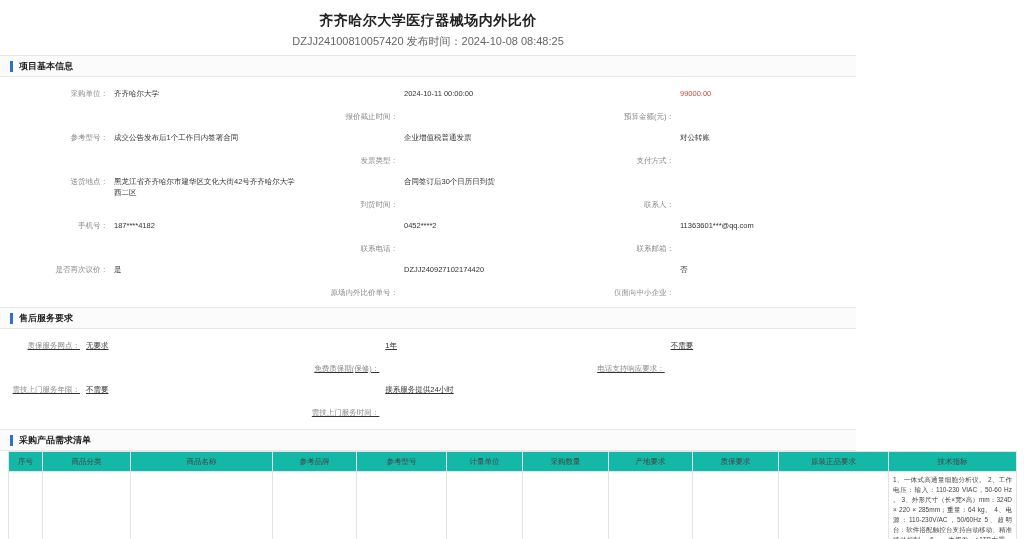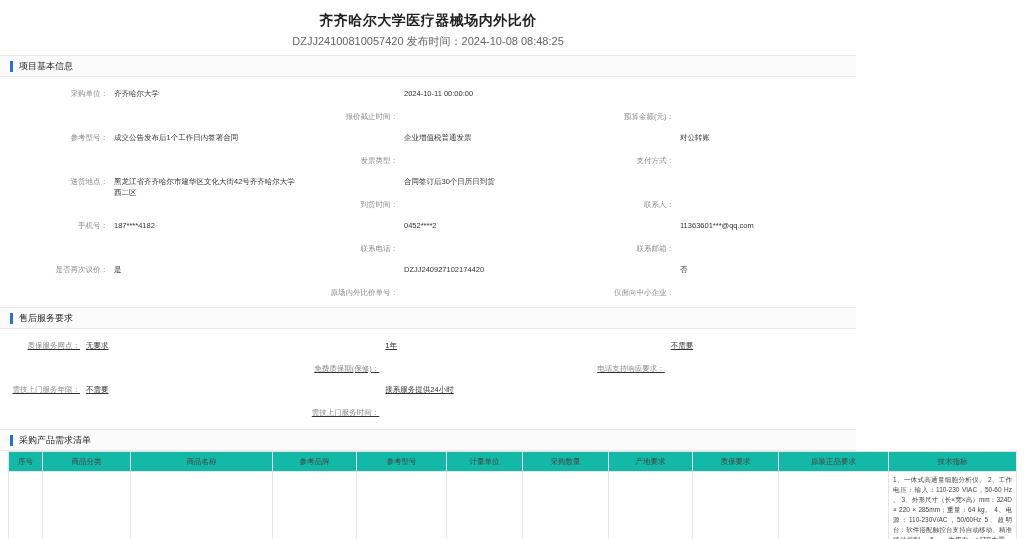--- a/index.html
+++ b/index.html
@@ -46,21 +46,21 @@
     padding-left: 10px;
   }
   .section-bar {
     width: 3px;
     height: 11px;
     background: #2f6fd0;
     margin-right: 6px;
   }
   .section-title {
     font-size: 9px;
-    font-weight: normal;
+    font-weight: bold;
     color: #222;
   }
   
   .info-grid {
     display: grid;
     grid-template-columns: repeat(3, 1fr);
     padding: 6px 0 4px 0;
   }
   .info-cell {
     display: flex;
@@ -147,20 +147,21 @@
     <div class="info-cell">
       <span class="info-label">采购单位：</span>
       <span class="info-value">齐齐哈尔大学</span>
     </div>
     <div class="info-cell">
       <span class="info-label wide">报价截止时间：</span>
       <span class="info-value">2024-10-11 00:00:00</span>
     </div>
     <div class="info-cell">
       <span class="info-label wide">预算金额(元)：</span>
+      <span class="info-value red">99000.00</span>
     </div>
 
     <div class="info-cell">
       <span class="info-label">参考型号：</span>
       <span class="info-value">成交公告发布后1个工作日内签署合同</span>
     </div>
     <div class="info-cell">
       <span class="info-label wide">发票类型：</span>
       <span class="info-value">企业增值税普通发票</span>
     </div>

